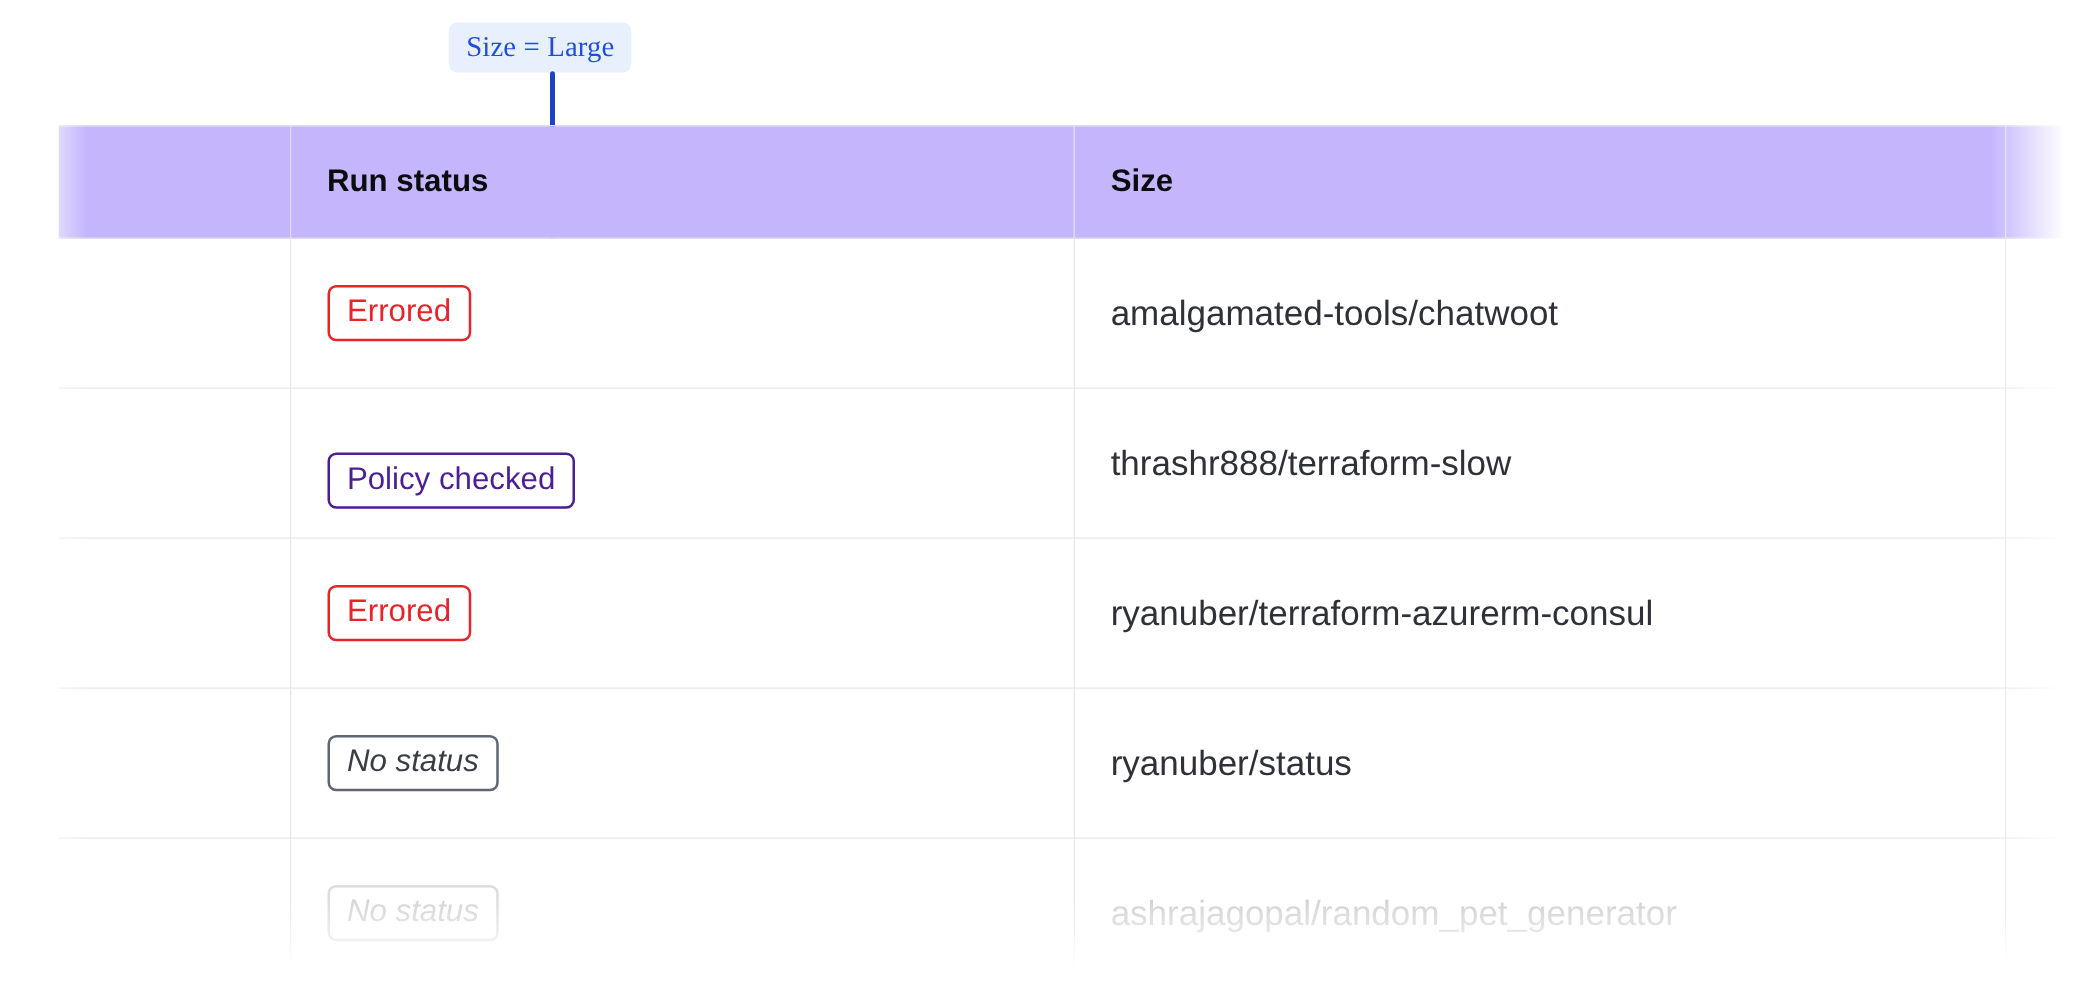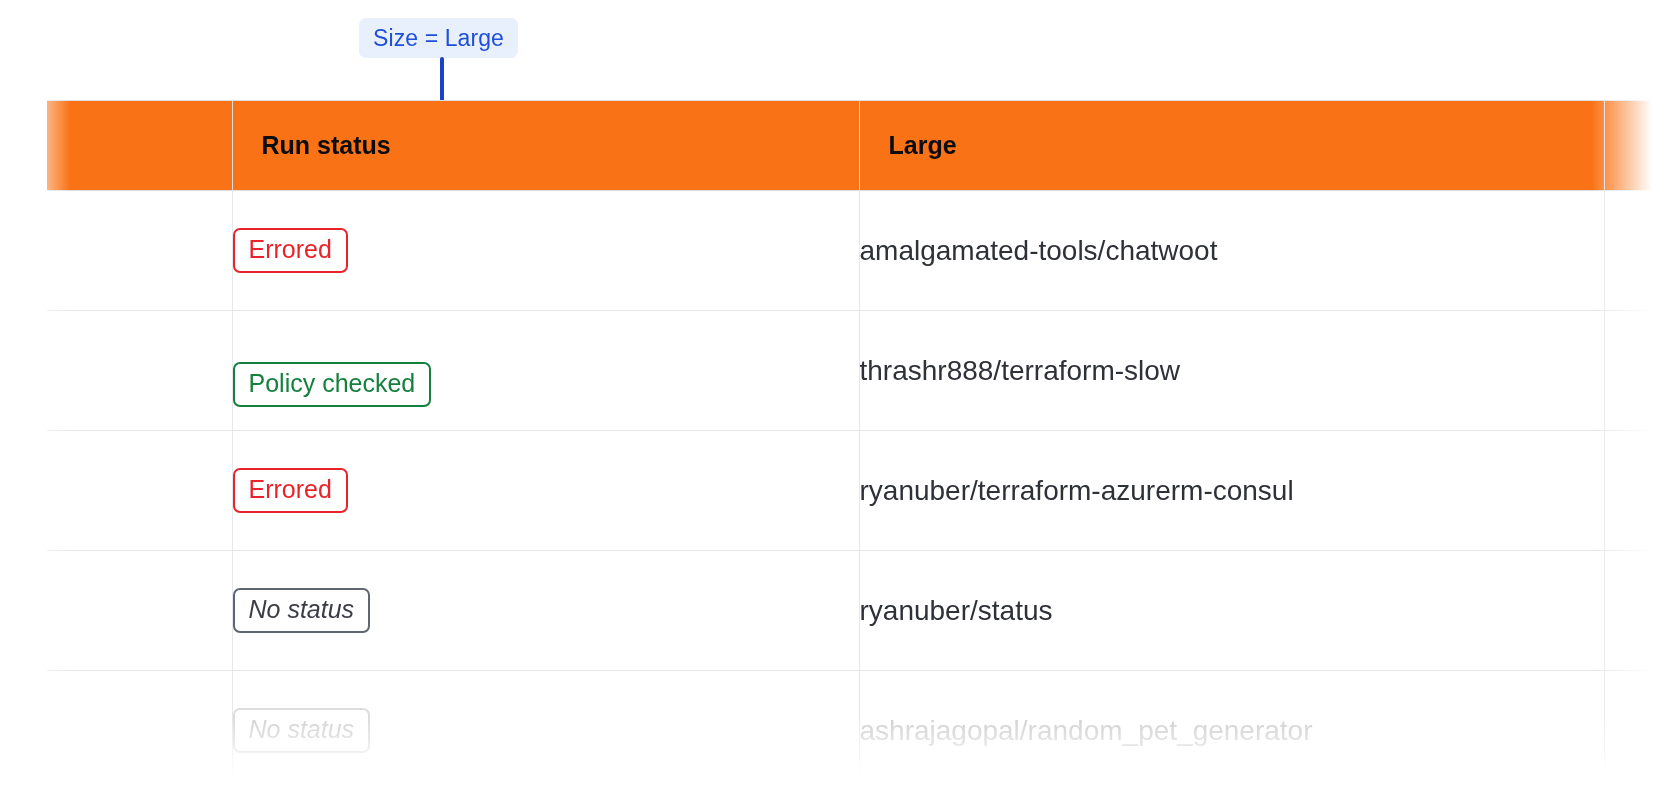--- a/index.html
+++ b/index.html
@@ -21,20 +21,21 @@
     position: absolute;
     left: 359px;
     top: 18px;
     height: 40px;
     display: flex;
     align-items: center;
     padding: 0 14px;
     background: #e8effd;
     border-radius: 7px;
     box-sizing: border-box;
+    font-family: Liberation Serif, serif;
   }
   .annotation-label {
     color: #1f4fd8;
     font-size: 23px;
     letter-spacing: 0.1px;
     white-space: nowrap;
   }
   .leader-line {
     position: absolute;
     left: 440px;
@@ -76,21 +77,21 @@
     margin: 0;
     vertical-align: middle;
     box-sizing: border-box;
   }
   .col-spacer { width: 185px; }
   .col-status { width: 627px; }
   .col-repo   { width: 745px; }
   .col-tail   { width: 123px; }
 
   thead th {
-    background: #f97316;
+    background: #c4b5fd;
     height: 90px;
     border-top: 1px solid #dcdee3;
     border-bottom: 1px solid #dcdee3;
     border-right: 1px solid #dcdee3;
     text-align: left;
     font-size: 25px;
     font-weight: bold;
     color: #0b0c0e;
     padding-left: 0;
   }
@@ -98,34 +99,34 @@
   thead th.col-tail { border-right: none; }
   thead th .h-pad { padding-left: 29px; }
 
   tbody td {
     height: 120px;
     border-bottom: 1px solid #e6e7ea;
     border-right: 1px solid #e6e7ea;
     background: #ffffff;
   }
   tbody td.col-tail { border-right: none; }
-  tbody td .c-pad { }
+  tbody td .c-pad { padding-left: 29px; }
 
   
   .pill {
     display: inline-block;
     border: 2px solid currentColor;
     border-radius: 7px;
     padding: 7px 14px 9px 14px;
     font-size: 25px;
     line-height: 1;
     white-space: nowrap;
   }
   .pill-errored        { color: #e8242a; }
-  .pill-policy-checked { color: #15803d; margin-top: 28px; }
+  .pill-policy-checked { color: #4c1d95; margin-top: 28px; }
   .pill-no-status      { color: #3b3d45; border-color: #5f6672; font-style: italic; }
 
   .repo-text {
     font-size: 28px;
     color: #2f3138;
     white-space: nowrap;
   }
 
   
   .row-fade td {
@@ -174,21 +175,21 @@
     </colgroup>
     <thead>
       <tr>
         <th class="col-spacer">
           <div class="h-pad"></div>
         </th>
         <th class="col-status">
           <div class="h-pad">Run status</div>
         </th>
         <th class="col-repo">
-          <div class="h-pad">Large</div>
+          <div class="h-pad">Size</div>
         </th>
         <th class="col-tail">
           <div class="h-pad"></div>
         </th>
       </tr>
     </thead>
     <tbody>
 
       <tr>
         <td class="col-spacer"></td>

